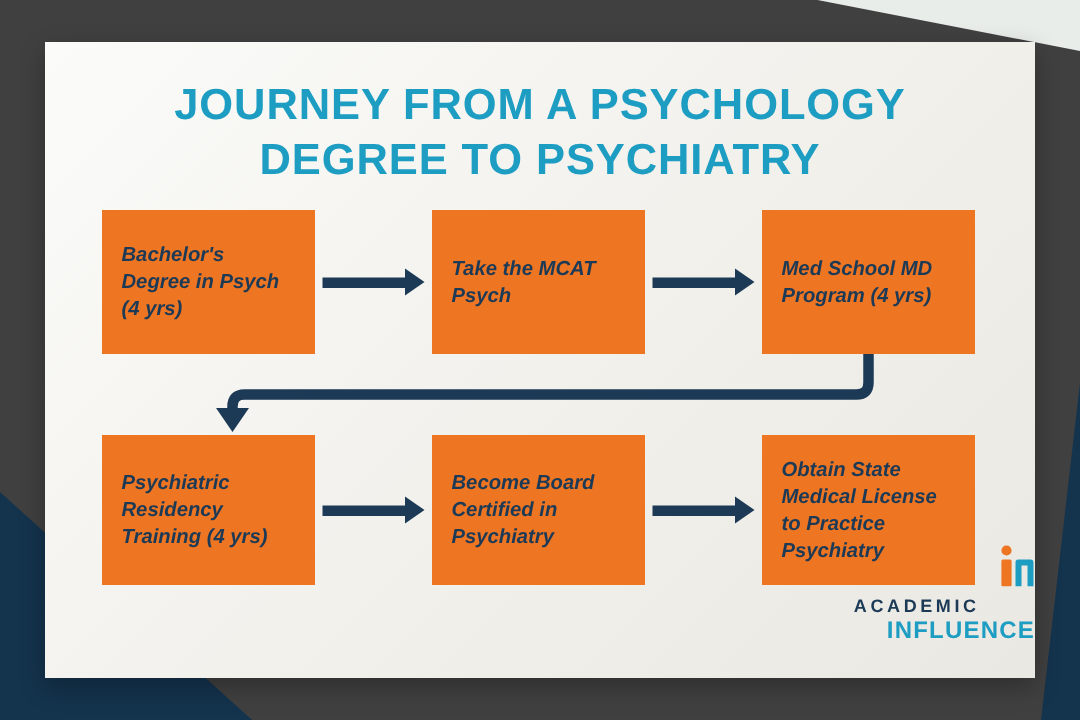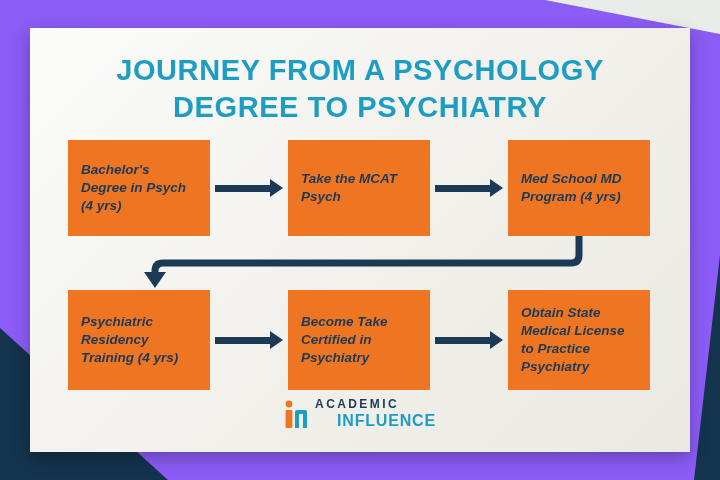--- a/index.html
+++ b/index.html
@@ -1,18 +1,18 @@
 <!DOCTYPE html>
 <html><head>
 <meta charset="utf-8">
 <style>
   html,body{margin:0;padding:0;background:#888;}
   .canvas{
     position:relative;width:720px;height:480px;overflow:hidden;
-    background:#8b5cf6;
+    background:#404040;
     font-family:"Liberation Sans",sans-serif;
   }
   .tri-bl{position:absolute;left:0;bottom:0;width:168px;height:152px;
     background:#14334D;clip-path:polygon(0 0,0 100%,100% 100%);}
   .tri-tr{position:absolute;right:0;top:0;width:175px;height:34px;
     background:#E9EDEA;clip-path:polygon(0 0,100% 0,100% 100%);}
   .tri-br{position:absolute;right:0;bottom:0;width:26px;height:225px;
     background:#14334D;clip-path:polygon(100% 0,100% 100%,0 100%);}
   .card{
     position:absolute;left:30px;top:28px;width:660px;height:424px;
@@ -28,21 +28,21 @@
   .row2{top:262px;height:100px;}
   .step{
     width:142px;flex:0 0 142px;background:#EE7623;color:#1C3A56;
     font-weight:700;font-size:13.5px;line-height:1.35;
     display:flex;align-items:center;padding:10px 13px;box-sizing:border-box;
   }
   .arrow{flex:1;display:flex;align-items:center;justify-content:center;padding:0 5px;}
   .shaft{flex:1;height:7px;background:#1C3A56;}
   .head{width:0;height:0;border-top:9px solid transparent;border-bottom:9px solid transparent;border-left:13px solid #1C3A56;}
   .connector{position:absolute;left:0;top:0;width:660px;height:424px;pointer-events:none;}
-  .logo{position:absolute;left:0;right:0;bottom:22px;display:flex;justify-content:center;align-items:center;gap:7px;}
+  .logo{position:absolute;left:0;right:0;bottom:22px;display:flex;justify-content:center;align-items:flex-end;gap:7px;flex-direction:column;}
   .logo-text{display:flex;flex-direction:column;line-height:1.15;}
   .logo-top{color:#1C3A56;font-size:12px;font-weight:700;letter-spacing:2.4px;}
   .logo-bottom{color:#1E9DC3;font-size:16px;font-weight:700;letter-spacing:0.8px;margin-left:22px;}
 </style>
 </head>
 <body>
 
 <div class="canvas">
 
   <div class="tri-bl"></div>
@@ -83,21 +83,21 @@
 
     <div class="row row2">
       <div class="step">
         <span>Psychiatric Residency Training (4 yrs)</span>
       </div>
       <div class="arrow">
         <div class="shaft"></div>
         <div class="head"></div>
       </div>
       <div class="step">
-        <span>Become Take Certified in Psychiatry</span>
+        <span>Become Board Certified in Psychiatry</span>
       </div>
       <div class="arrow">
         <div class="shaft"></div>
         <div class="head"></div>
       </div>
       <div class="step">
         <span>Obtain State Medical License to Practice Psychiatry</span>
       </div>
     </div>
 

